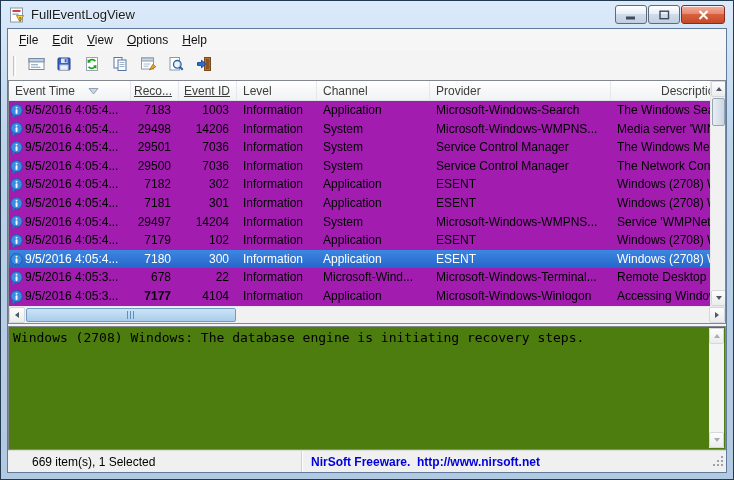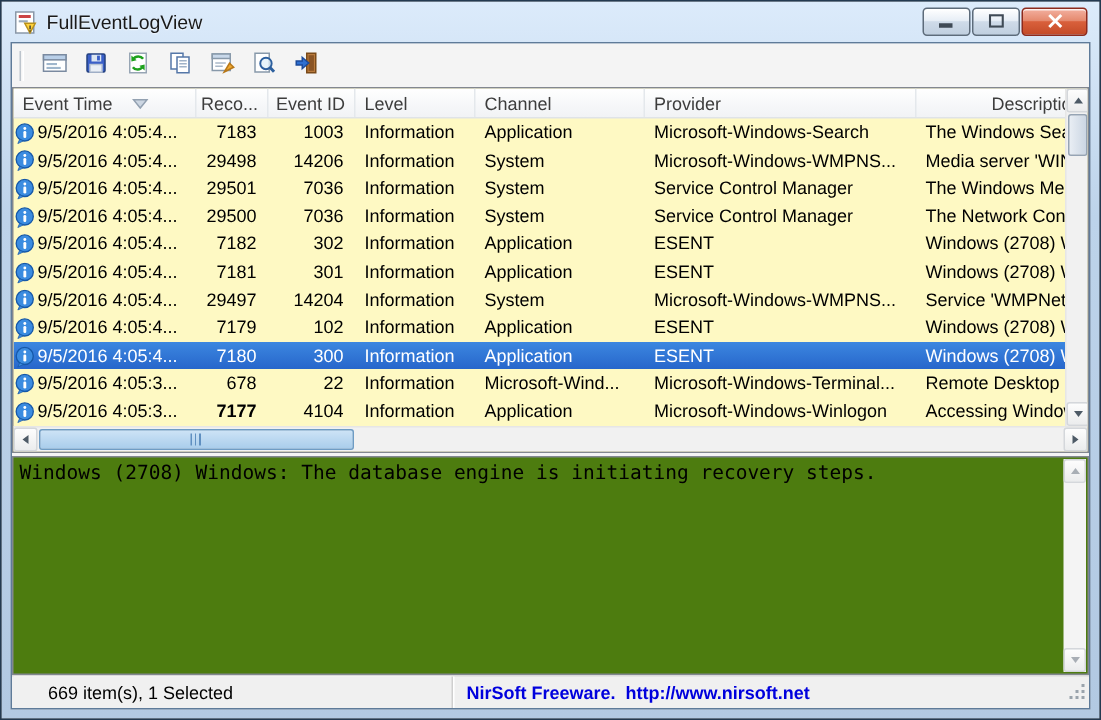--- a/index.html
+++ b/index.html
@@ -38,24 +38,24 @@
 
   .menubar { height:22px; background:#f6f6f6; display:flex; align-items:center; padding-left:4px; font-size:12px; color:#111; flex:none; }
   .menu-item { padding:0 7px; line-height:21px; }
   .menu-item .accel { text-decoration:underline; }
 
   .toolbar { height:29px; background:#f4f4f4; display:flex; align-items:center; padding:1px 4px 1px 5px; gap:2px; flex:none; }
   .tb-grip { width:3px; height:20px; border-left:1px solid #bcc4cc; border-right:1px solid #ffffff; margin-right:5px; }
   .tb-btn { width:26px; height:25px; border:none; background:transparent; display:flex; align-items:center; justify-content:center; padding:0; }
 
   
-  .listview { position:relative; flex:none; height:244px; border:1px solid #828790; background:#fef9c3; overflow:hidden; }
+  .listview { position:relative; flex:none; height:244px; border:1px solid #828790; background:#a21caf; overflow:hidden; }
   .lv-header { position:absolute; top:0; left:0; right:15px; height:20px; display:flex; background:linear-gradient(#ffffff,#f6f7f9 60%,#f1f3f5); border-bottom:1px solid #dfe3e7; }
   .lv-hcell { flex:none; display:flex; align-items:center; gap:0; padding:0 6px; font-size:12px; color:#3d3d3d; border-right:1px solid #e4e8ec; white-space:nowrap; overflow:hidden; }
-  .lv-hcell.right { justify-content:flex-end; }
+  .lv-hcell.right { justify-content:flex-end;text-decoration:underline; }
   .lv-hcell.flex { flex:1 1 auto; border-right:none;margin-left:44px; }
   .sort-icon { margin-left:13px; display:inline-flex; }
 
   .lv-body { position:absolute; top:20px; left:0; right:15px; bottom:17px; overflow:hidden; }
   .lv-row { display:flex; height:18.6px; align-items:center; font-size:12px; color:#000; }
   .lv-row.selected { background:linear-gradient(var(--selection-start,#3c87e0), var(--selection-end,#2766cb)); color:#fff; }
   .lv-cell { flex:none; padding:0 6px; white-space:nowrap; overflow:hidden; line-height:18.6px; }
   .lv-cell.right { text-align:right; padding-right:8px; }
   .lv-cell.flex { flex:1 1 auto; }
   .cell-time { display:flex; align-items:center; gap:2px; padding-left:1px; }
@@ -123,20 +123,27 @@
       <div class="win-btn close">
         <span><svg width="11" height="10">
               <path d="M1.5 1 L9.5 9 M9.5 1 L1.5 9" stroke="#ffffff" stroke-width="2"></path>
             </svg></span>
       </div>
     </div>
   </div>
 
   <div class="client">
 
+    <div class="menubar">
+      <div class="menu-item"><span class="accel">F</span><span>ile</span></div>
+      <div class="menu-item"><span class="accel">E</span><span>dit</span></div>
+      <div class="menu-item"><span class="accel">V</span><span>iew</span></div>
+      <div class="menu-item"><span class="accel">O</span><span>ptions</span></div>
+      <div class="menu-item"><span class="accel">H</span><span>elp</span></div>
+    </div>
 
     <div class="toolbar">
       <div class="tb-grip"></div>
       <button class="tb-btn">
         <span>
           <svg width="17" height="16" viewBox="0 0 17 16">
             <rect x="1" y="2.5" width="15" height="11" fill="#ffffff" stroke="#7a8aa0"></rect>
             <rect x="1" y="2.5" width="15" height="3.4" fill="#b9cfe8" stroke="#7a8aa0"></rect>
             <rect x="3" y="8" width="7" height="1.4" fill="#9fb6cc"></rect>
             <rect x="3" y="10.6" width="9.5" height="1.4" fill="#9fb6cc"></rect>

